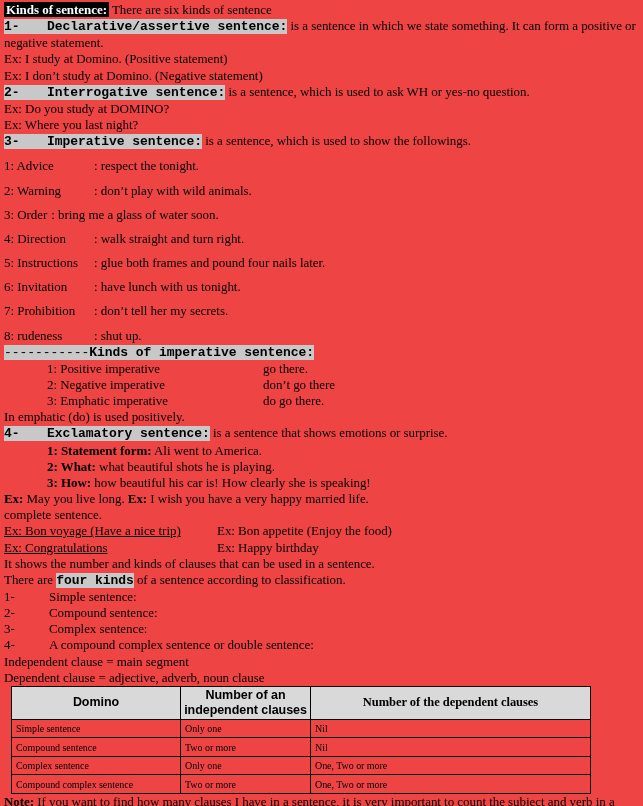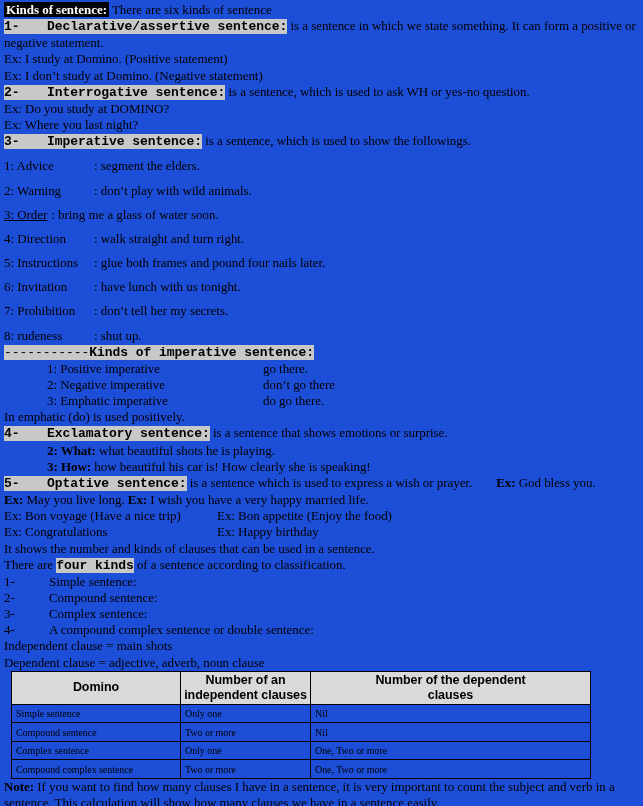--- a/index.html
+++ b/index.html
@@ -1,44 +1,44 @@
 <!DOCTYPE html>
 <html><head>
 <meta charset="utf-8">
 <style>
   html,body{margin:0;padding:0;background:#fff;}
   .page{
     width:643px;height:806px;box-sizing:border-box;
-    padding:2px 4px 0 4px;background:#1d4ed8;color:#000;
+    padding:2px 4px 0 4px;background:#ef4444;color:#000;
     font-family:"Liberation Serif", serif;font-size:13px;line-height:16.15px;
     letter-spacing:-0.05px;overflow:hidden;
   }
   .line{white-space:nowrap;}
   b{font-weight:bold;}
   .hl-black{background:#000;color:#fff;font-weight:bold;padding:0 2px;}
   .hl-gray{background:#c8c8c8;font-family:Liberation Mono, monospace;}
   .hl-gray b{font-weight:bold;}
   .num{display:inline-block;width:43px;}
   .imp-label{display:inline-block;width:90px;margin-top:8px;}
-  .imp-inline .imp-label{width:auto;padding-right:4px;text-decoration:underline;}
+  .imp-inline .imp-label{width:auto;padding-right:4px;}
   .indent{padding-left:43px;}
   .kind-label{display:inline-block;width:216px;}
-  .excol{display:inline-block;width:213px;}
+  .excol{display:inline-block;width:213px;text-decoration:underline;}
   .spacer{display:inline-block;width:24px;}
   .clsnum{display:inline-block;width:45px;}
   table.cls{
     border-collapse:collapse;table-layout:fixed;margin-left:7px;width:579px;
   }
   table.cls th,table.cls td{border:1px solid #000;overflow:hidden;}
   table.cls th{
     background:#d9d9d9;font-family:"Liberation Sans", sans-serif;
     font-size:12.5px;font-weight:bold;text-align:center;
     line-height:15px;padding:1px 2px;vertical-align:middle;
   }
-  table.cls th .wrap{display:inline-block;max-width:178px;}
+  table.cls th .wrap{display:inline-block;max-width:178px;font-family:Liberation Serif, serif;}
   table.cls td{
     font-size:10px;line-height:17px;height:17.5px;padding:0 4px;vertical-align:middle;margin-top:41px;
   }
   .c1{width:169px;} .c2{width:130px;} .c3{width:280px;}
   .note{white-space:normal;line-height:16.15px;}
 </style>
 </head>
 <body>
 
 <div class="page">
@@ -49,55 +49,56 @@
   <div class="line">negative statement.</div>
   <div class="line">Ex: I study at Domino. (Positive statement)</div>
   <div class="line">Ex: I don’t study at Domino. (Negative statement)</div>
 
   <div class="line"><span class="hl-gray"><b class="num">2-</b><b>Interrogative sentence:</b></span><span> is a sentence, which is used to ask WH or yes-no question.</span></div>
   <div class="line">Ex: Do you study at DOMINO?</div>
   <div class="line">Ex: Where you last night?</div>
 
   <div class="line"><span class="hl-gray"><b class="num">3-</b><b>Imperative sentence:</b></span><span> is a sentence, which is used to show the followings.</span></div>
 
-  <div class="line"><span class="imp-label">1: Advice</span><span>: segment the elders.</span></div>
+  <div class="line"><span class="imp-label">1: Advice</span><span>: respect the tonight.</span></div>
   <div class="line"><span class="imp-label">2: Warning</span><span>: don’t play with wild animals.</span></div>
   <div class="line imp-inline"><span class="imp-label">3: Order</span><span>: bring me a glass of water soon.</span></div>
   <div class="line"><span class="imp-label">4: Direction</span><span>: walk straight and turn right.</span></div>
   <div class="line"><span class="imp-label">5: Instructions</span><span>: glue both frames and pound four nails later.</span></div>
   <div class="line"><span class="imp-label">6: Invitation</span><span>: have lunch with us tonight.</span></div>
   <div class="line"><span class="imp-label">7: Prohibition</span><span>: don’t tell her my secrets.</span></div>
   <div class="line"><span class="imp-label">8: rudeness</span><span>: shut up.</span></div>
 
   <div class="line"><span class="hl-gray"><span>-----------</span><b>Kinds of imperative sentence:</b></span></div>
 
   <div class="line indent"><span class="kind-label">1: Positive imperative</span><span>go there.</span></div>
   <div class="line indent"><span class="kind-label">2: Negative imperative</span><span>don’t go there</span></div>
   <div class="line indent"><span class="kind-label">3: Emphatic imperative</span><span>do go there.</span></div>
   <div class="line">In emphatic (do) is used positively.</div>
 
   <div class="line"><span class="hl-gray"><b class="num">4-</b><b>Exclamatory sentence:</b></span><span> is a sentence that shows emotions or surprise.</span></div>
+  <div class="line indent"><b>1: Statement form:</b><span> Ali went to America.</span></div>
   <div class="line indent"><b>2: What:</b><span> what beautiful shots he is playing.</span></div>
   <div class="line indent"><b>3: How:</b><span> how beautiful his car is! How clearly she is speaking!</span></div>
 
-  <div class="line"><span class="hl-gray"><b class="num">5-</b><b>Optative sentence:</b></span><span> is a sentence which is used to express a wish or prayer.</span><span class="spacer"></span><b>Ex:</b><span> God bless you.</span></div>
   <div class="line"><b>Ex:</b><span> May you live long. </span><b>Ex:</b><span> I wish you have a very happy married life.</span></div>
 
+  <div class="line">complete sentence.</div>
   <div class="line"><span class="excol">Ex: Bon voyage (Have a nice trip)</span><span>Ex: Bon appetite (Enjoy the food)</span></div>
   <div class="line"><span class="excol">Ex: Congratulations</span><span>Ex: Happy birthday</span></div>
 
   <div class="line">It shows the number and kinds of clauses that can be used in a sentence.</div>
   <div class="line"><span>There are </span><b class="hl-gray">four kinds</b><span> of a sentence according to classification.</span></div>
 
   <div class="line"><span class="clsnum">1-</span><span>Simple sentence:</span></div>
   <div class="line"><span class="clsnum">2-</span><span>Compound sentence:</span></div>
   <div class="line"><span class="clsnum">3-</span><span>Complex sentence:</span></div>
   <div class="line"><span class="clsnum">4-</span><span>A compound complex sentence or double sentence:</span></div>
 
-  <div class="line">Independent clause = main shots</div>
+  <div class="line">Independent clause = main segment</div>
   <div class="line">Dependent clause = adjective, adverb, noun clause</div>
 
   <table class="cls">
     <colgroup>
         <col class="c1">
         <col class="c2">
         <col class="c3">
       </colgroup>
     <thead>
       <tr>

